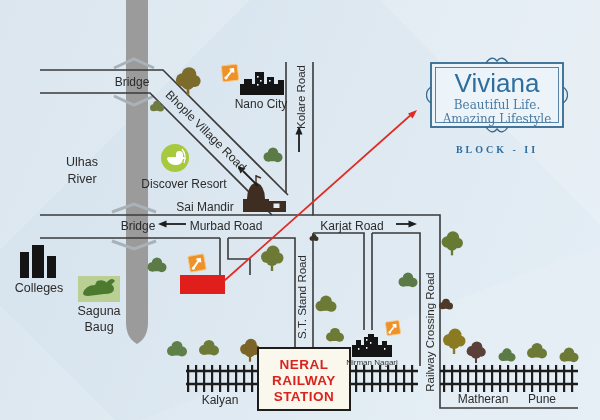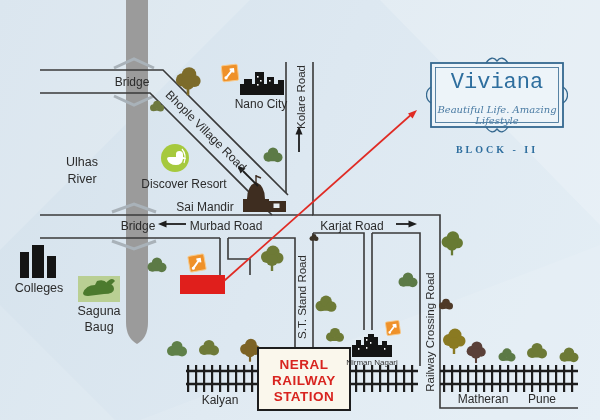--- a/index.html
+++ b/index.html
@@ -8,22 +8,22 @@
     background:linear-gradient(112deg,#d5e2ec 0%,#dde8f1 48%,#e4eef5 100%);
     font-family:"Liberation Sans",sans-serif}
   svg{display:block}
   svg text{font-family:"Liberation Sans",sans-serif;fill:#2b2b2b;font-size:12px}
   svg text.v{font-size:11.5px}
   svg text.md{font-size:12.5px}
   svg text.sm{font-size:8px;fill:#333}
   svg text.st{font-weight:bold;font-size:13.5px;fill:#d8241f;letter-spacing:.5px}
   #logo{position:absolute;left:426px;top:56px;width:142px;height:84px;text-align:center}
   #logo .frame{position:absolute;left:0;top:0}
-  .logo-name{position:relative;font-family:Liberation Mono, monospace;font-size:22px;color:#2e6e9e;margin-top:13px;line-height:28px}
-  .logo-tagline{position:relative;font-family:"DejaVu Serif",serif;font-style:italic;font-size:10px;color:#4a7ba3;margin-top:7px}
+  .logo-name{position:relative;font-family:Liberation Sans, sans-serif;font-size:26px;color:#2e6e9e;margin-top:13px;line-height:28px}
+  .logo-tagline{position:relative;font-family:"DejaVu Serif",serif;font-size:12px;color:#4a7ba3;margin-top:1px}
   .logo-block{position:absolute;left:426px;top:144px;width:142px;text-align:center;
     font-family:"Liberation Serif",serif;font-weight:bold;font-size:10px;letter-spacing:3px;color:#2e6e9e}
 </style>
 </head>
 <body>
 
 <div id="stage">
 <svg width="600" height="420" viewBox="0 0 600 420">
   <defs>
     <g id="bush">

